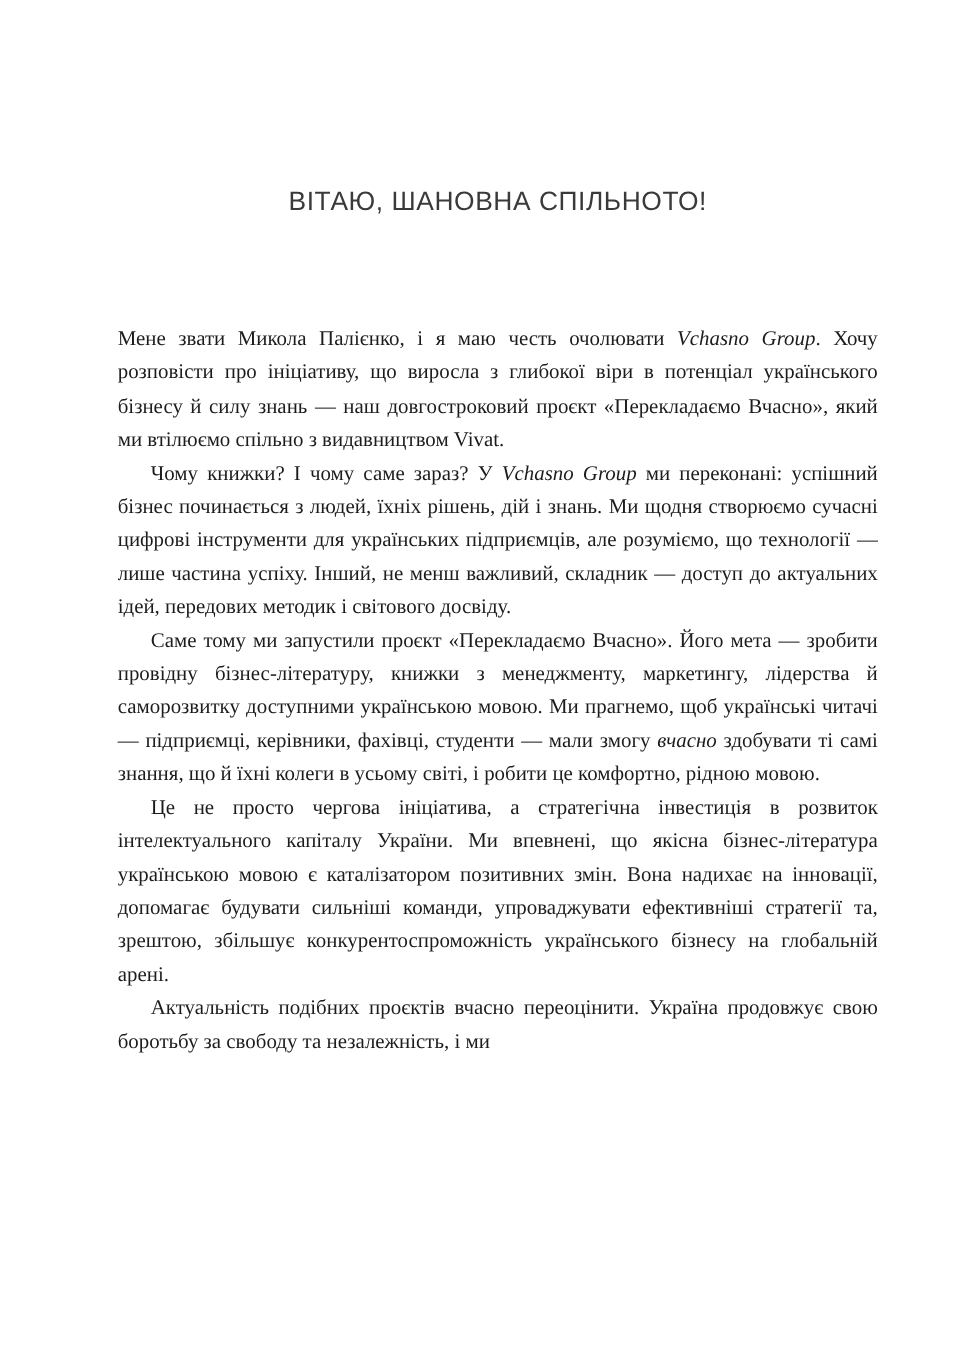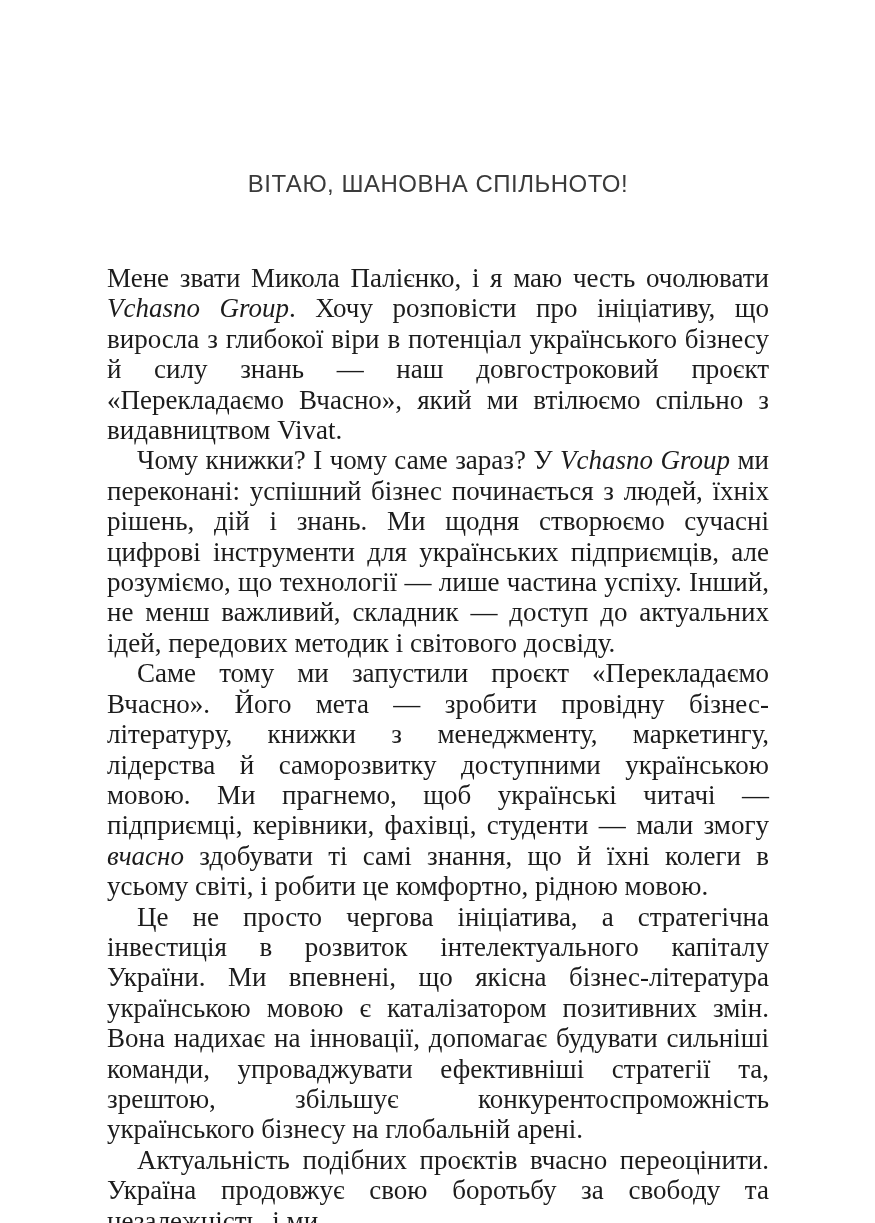--- a/index.html
+++ b/index.html
@@ -2,37 +2,37 @@
 <html lang="uk"><head>
 <meta charset="utf-8">
 <style>
   * { margin: 0; padding: 0; box-sizing: border-box; }
   html, body { background: #ffffff; }
   .page {
     width: 875px;
     height: 1223px;
     margin: 0 auto;
     background: #ffffff;
-    padding: 170px 106px 0 107px;
+    padding: 170px 77px 0 107px;
     font-family: "Liberation Serif", serif;
     color: #1c1c1c;
     overflow: hidden;
   }
   .heading {
     font-family: "Liberation Sans", sans-serif;
     font-weight: 400;
     font-size: 24px;
     letter-spacing: 0.5px;
     text-align: center;
     color: #3a3a3a;
     white-space: nowrap;
   }
   .text-block {
-    margin-top: 65px;
-    font-size: 27px;
+    margin-top: 96px;
+    font-size: 19px;
     line-height: 30.4px;
     text-align: justify;
     hyphens: auto;
   }
   .para { text-indent: 0; }
   .para.indent { text-indent: 30px; }
   .para em { font-style: italic; }
 </style>
 </head>
 <body style="background: rgb(255, 255, 255);">

